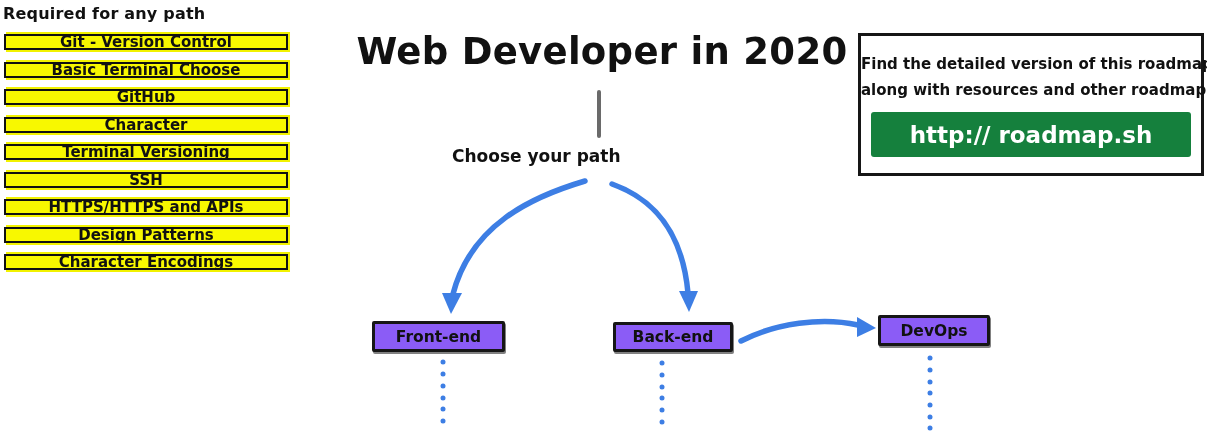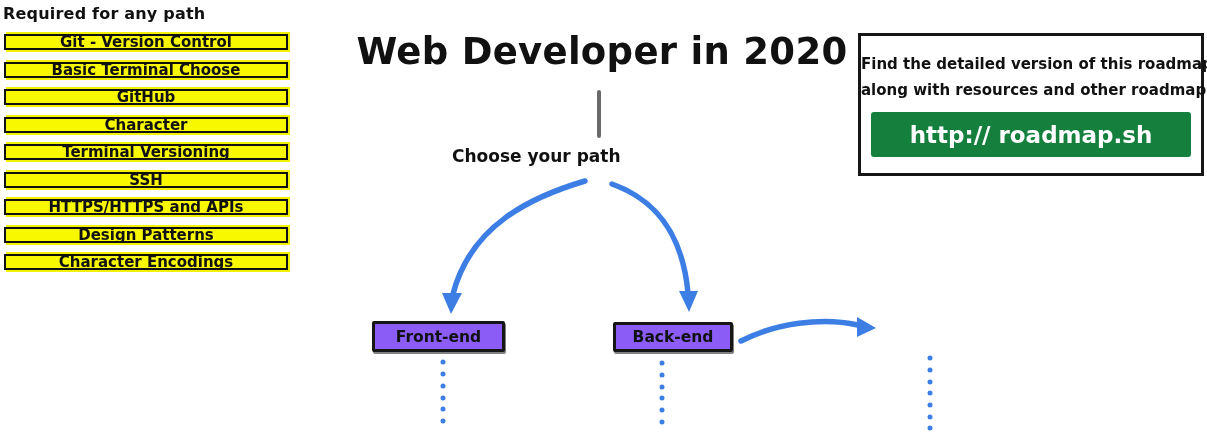--- a/index.html
+++ b/index.html
@@ -205,20 +205,23 @@
       <circle cx="930" cy="428" r="2.5"></circle>
     </g>
   </svg>
 
   <div class="node node-frontend">
     <span>Front-end</span>
   </div>
   <div class="node node-backend">
     <span>Back-end</span>
   </div>
+  <div class="node node-devops">
+    <span>DevOps</span>
+  </div>
 
   <div class="info-box">
     <div class="info-line info-line-1">Find the detailed version of this roadmap</div>
     <div class="info-line">along with resources and other roadmaps</div>
     <button class="info-button">http:// roadmap.sh</button>
   </div>
 
 </div>
 
 </body></html>

